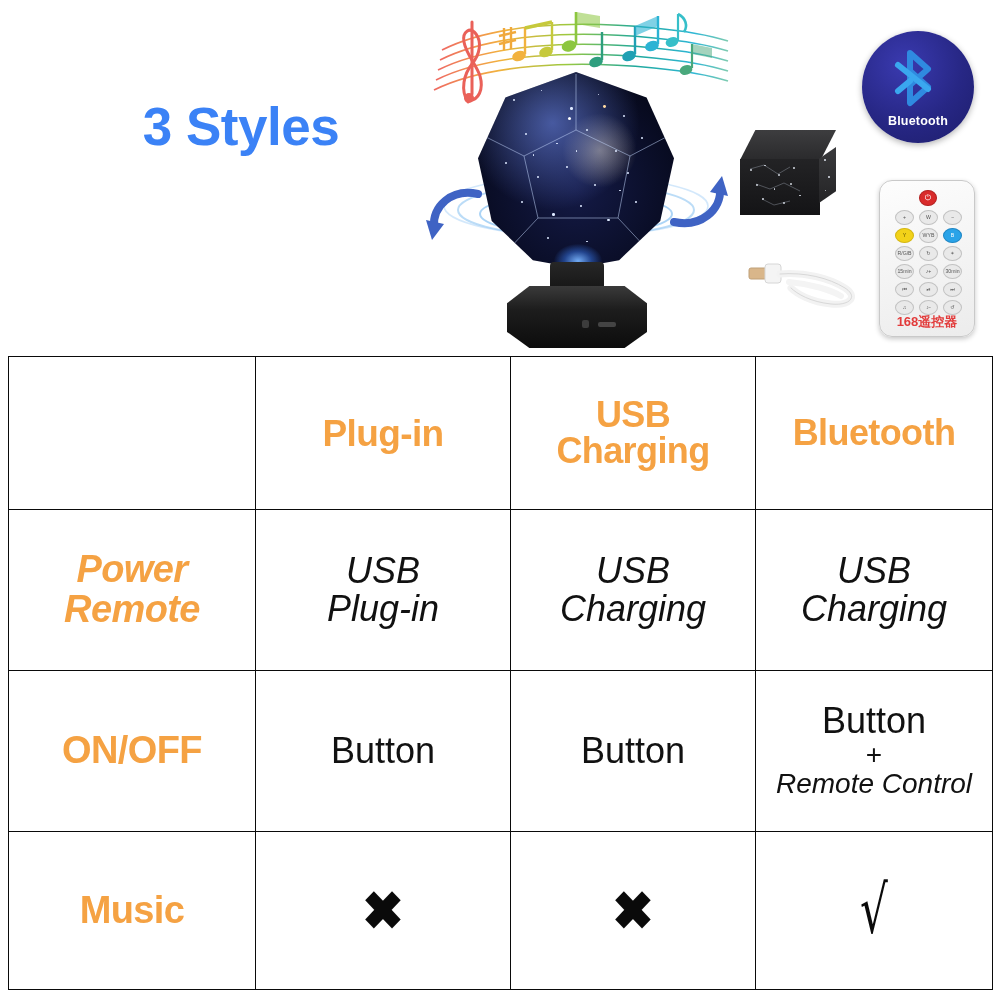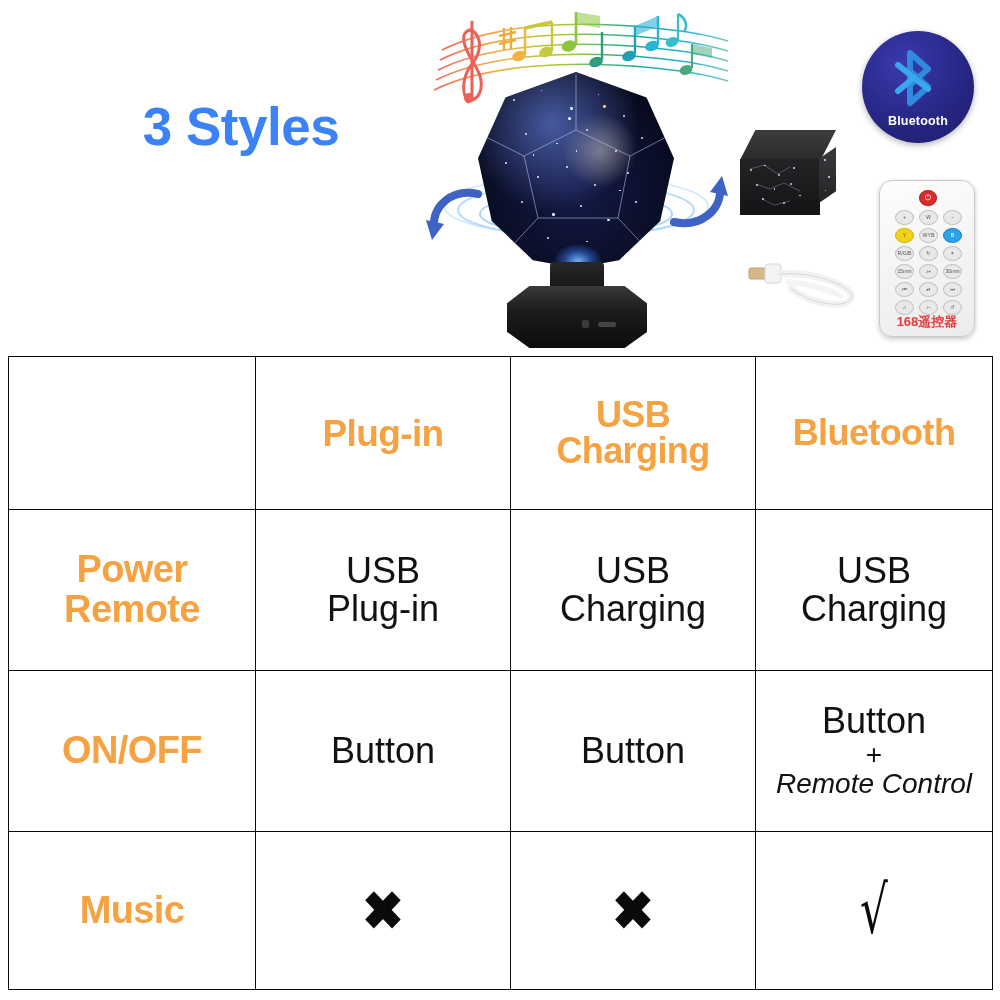--- a/index.html
+++ b/index.html
@@ -121,21 +121,21 @@
     border:1.6px solid #0a0a0a;
     text-align:center;vertical-align:middle;
     padding:0 4px;background:#fff;
   }
   .col-label{width:247px;}
   .col-a{width:255px;}
   .col-b{width:245px;}
   .col-c{width:237px;}
 
   .hrow td{height:102px;}
-  .r-power td{height:107px;}
+  .r-power td{height:107px;font-style:italic;}
   .r-onoff td{height:108px;}
   .r-rotate td{height:107px;}
   .r-timing td{height:105px;}
   .r-music td{height:105px;}
 
   .hdr{color:#F5A243;font-weight:bold;font-size:37px;line-height:1.0;letter-spacing:-0.6px;}
   .hdr.two-line{font-size:36px;}
   .hdr.bt{font-size:36px;}
 
   .rowlabel{color:#F5A243;font-weight:bold;font-size:38px;line-height:1.04;letter-spacing:-0.6px;}

